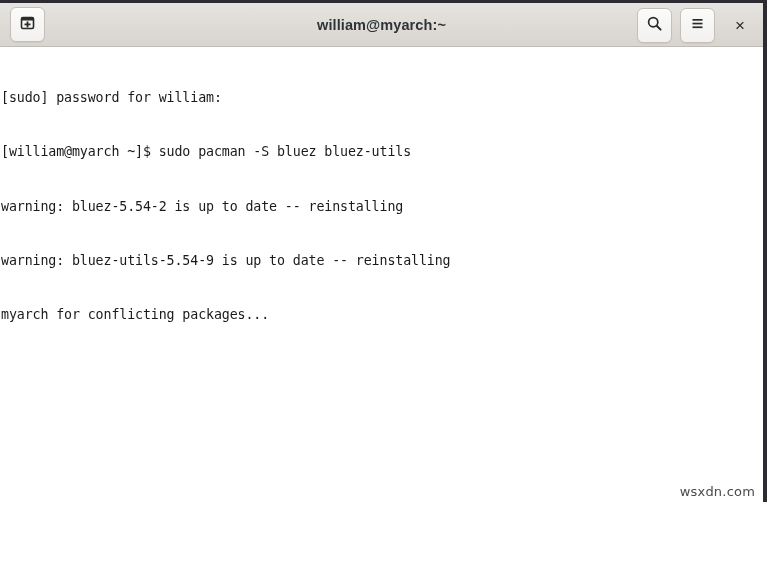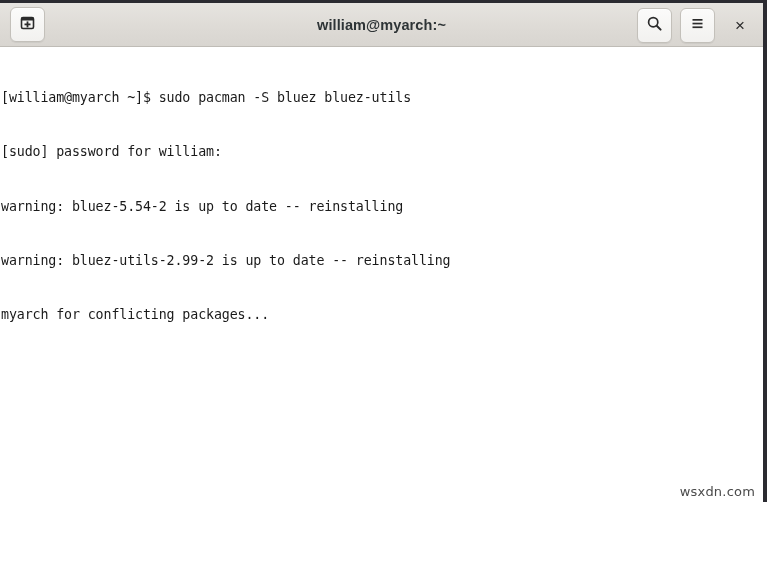--- a/index.html
+++ b/index.html
@@ -184,24 +184,24 @@
 
       <div class="close-btn">
         <span>×</span>
       </div>
 
     </div>
   </div>
 
   <div id="terminal">
     <div id="term-lines">
+      <div class="tline">[sudo] password for william:</div>
       <div class="tline">[william@myarch ~]$ sudo pacman -S bluez bluez-utils</div>
-      <div class="tline">[sudo] password for william:</div>
       <div class="tline">warning: bluez-5.54-2 is up to date -- reinstalling</div>
-      <div class="tline">warning: bluez-utils-2.99-2 is up to date -- reinstalling</div>
+      <div class="tline">warning: bluez-utils-5.54-9 is up to date -- reinstalling</div>
       <div class="tline">myarch for conflicting packages...</div>
       <div class="tline blank"></div>
       <div class="tline blank"></div>
       
       
       
       
     </div>
   </div>
 

